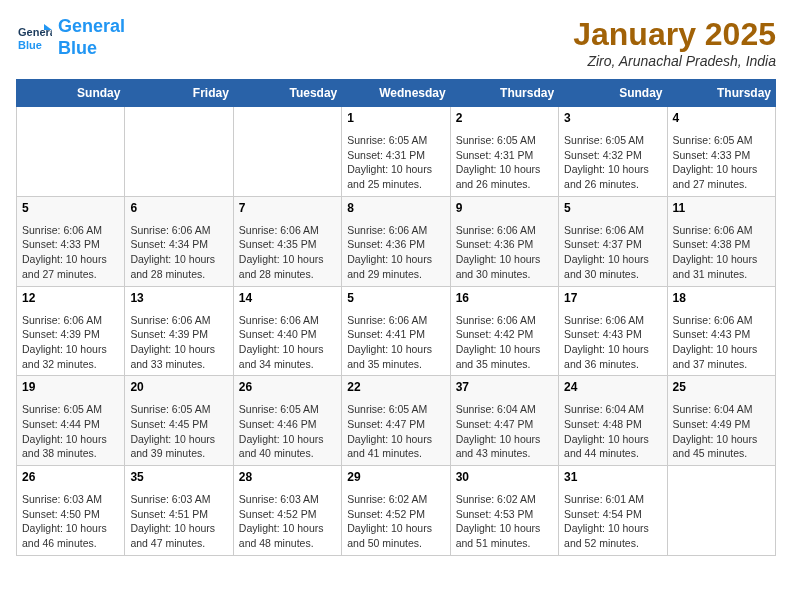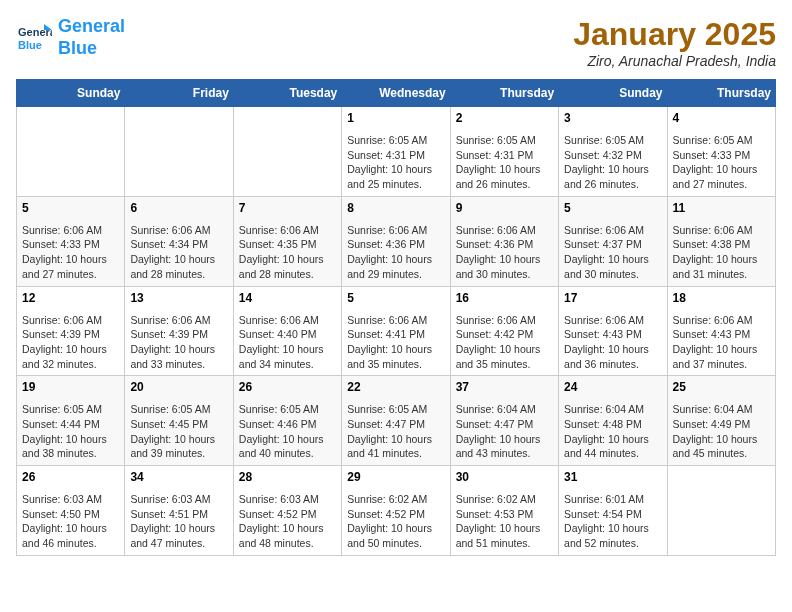--- a/index.html
+++ b/index.html
@@ -312,21 +312,21 @@
       </tr>
       <tr>
         <td>
           <div class="day-num">26</div>
           <div class="day-info" style="white-space: pre-line;">Sunrise: 6:03 AM
 Sunset: 4:50 PM
 Daylight: 10 hours
 and 46 minutes.</div>
         </td>
         <td>
-          <div class="day-num">34</div>
+          <div class="day-num">35</div>
           <div class="day-info" style="white-space: pre-line;">Sunrise: 6:03 AM
 Sunset: 4:51 PM
 Daylight: 10 hours
 and 47 minutes.</div>
         </td>
         <td>
           <div class="day-num">28</div>
           <div class="day-info" style="white-space: pre-line;">Sunrise: 6:03 AM
 Sunset: 4:52 PM
 Daylight: 10 hours

